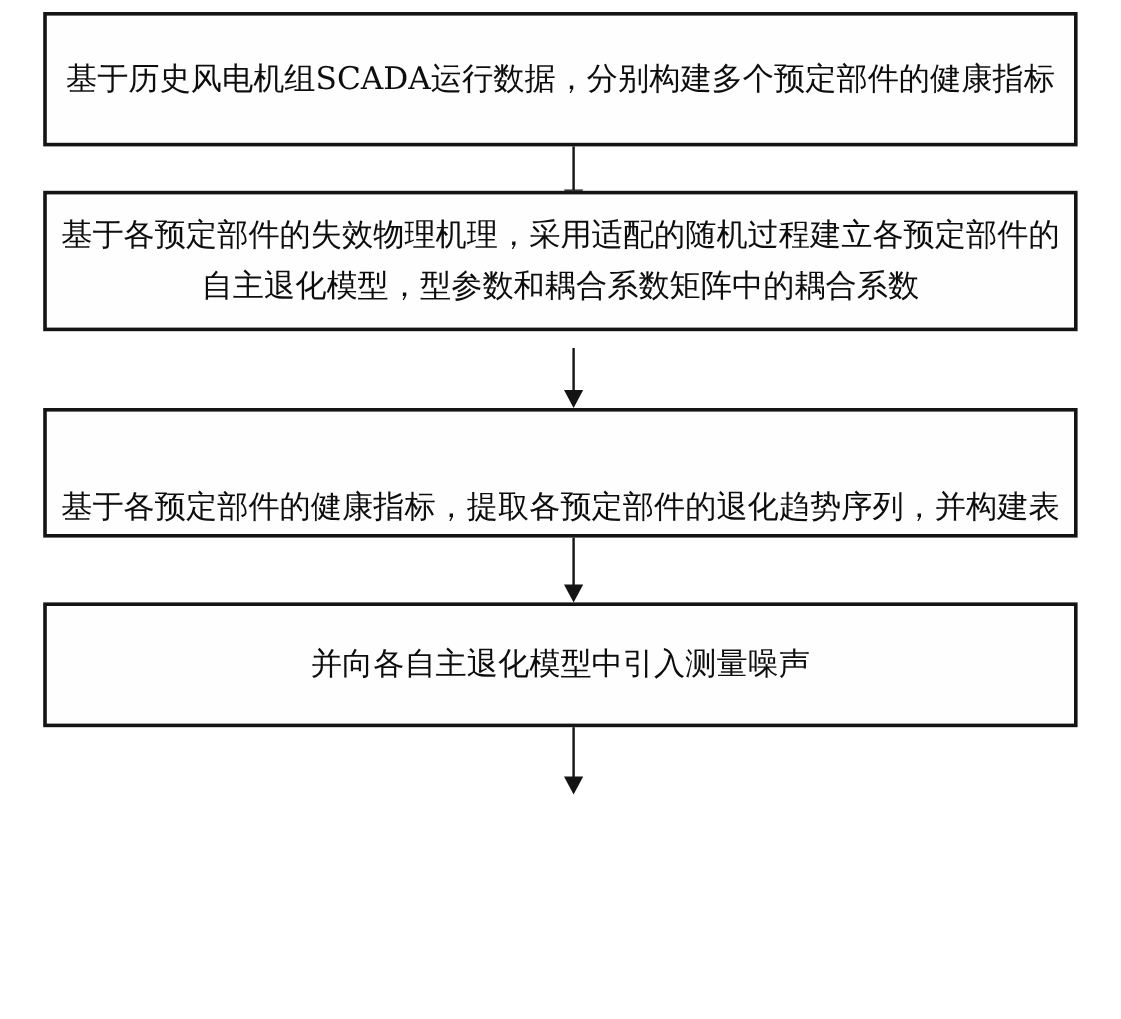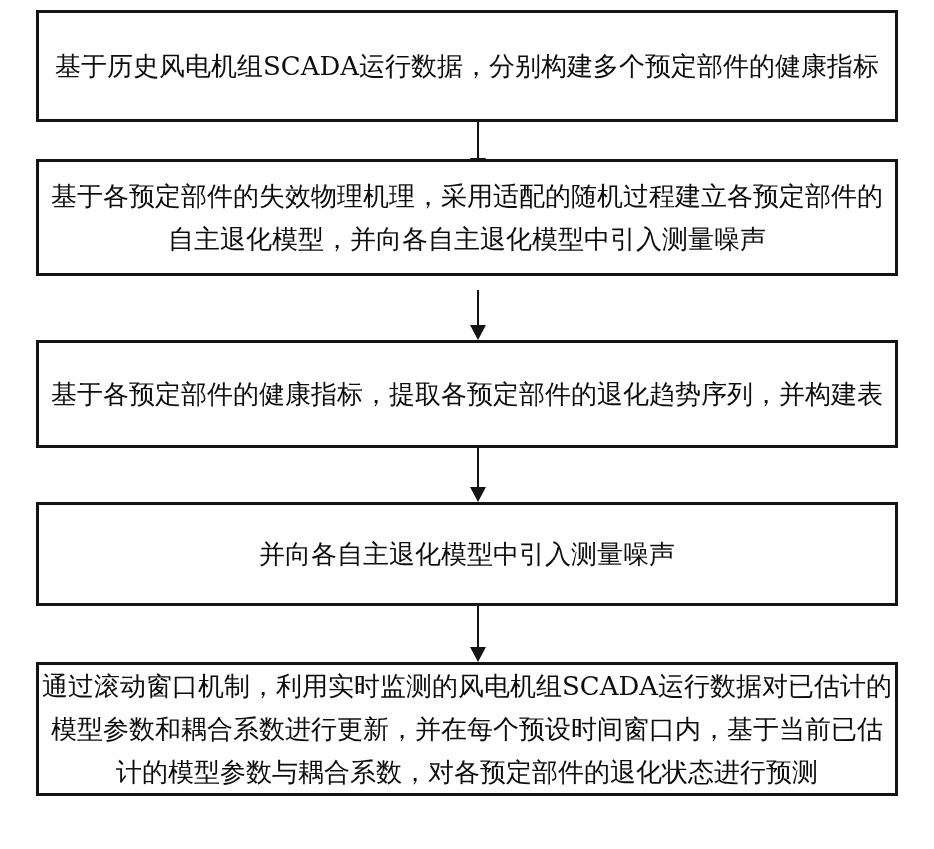--- a/index.html
+++ b/index.html
@@ -66,45 +66,40 @@
     <div class="line">基于历史风电机组SCADA运行数据，分别构建多个预定部件的健康指标</div>
   </div>
 
   <div class="arrow" style="top:122px; height:51px;">
     <div class="shaft"></div>
     <div class="head"></div>
   </div>
 
   <div class="flow-box" style="top:159px; height:117px;">
     <div class="line">基于各预定部件的失效物理机理，采用适配的随机过程建立各预定部件的</div>
-    <div class="line">自主退化模型，并向各自主退化模型中引入测量噪声</div>
+    <div class="line">自主退化模型，型参数和耦合系数矩阵中的耦合系数</div>
   </div>
 
   <div class="arrow" style="top:290px; height:50px;">
     <div class="shaft"></div>
     <div class="head"></div>
   </div>
 
-  <div class="flow-box" style="top:340px; height:108px;">
+  <div class="flow-box" style="top:340px; height:108px;justify-content:flex-end;">
     <div class="line">基于各预定部件的健康指标，提取各预定部件的退化趋势序列，并构建表</div>
   </div>
 
   <div class="arrow" style="top:448px; height:54px;">
     <div class="shaft"></div>
     <div class="head"></div>
   </div>
 
   <div class="flow-box" style="top:502px; height:104px;">
     <div class="line">并向各自主退化模型中引入测量噪声</div>
   </div>
 
   <div class="arrow" style="top:606px; height:56px;">
     <div class="shaft"></div>
     <div class="head"></div>
   </div>
 
-  <div class="flow-box" style="top:662px; height:134px;">
-    <div class="line">通过滚动窗口机制，利用实时监测的风电机组SCADA运行数据对已估计的</div>
-    <div class="line">模型参数和耦合系数进行更新，并在每个预设时间窗口内，基于当前已估</div>
-    <div class="line">计的模型参数与耦合系数，对各预定部件的退化状态进行预测</div>
-  </div>
 
 </div>
 
 </body></html>

